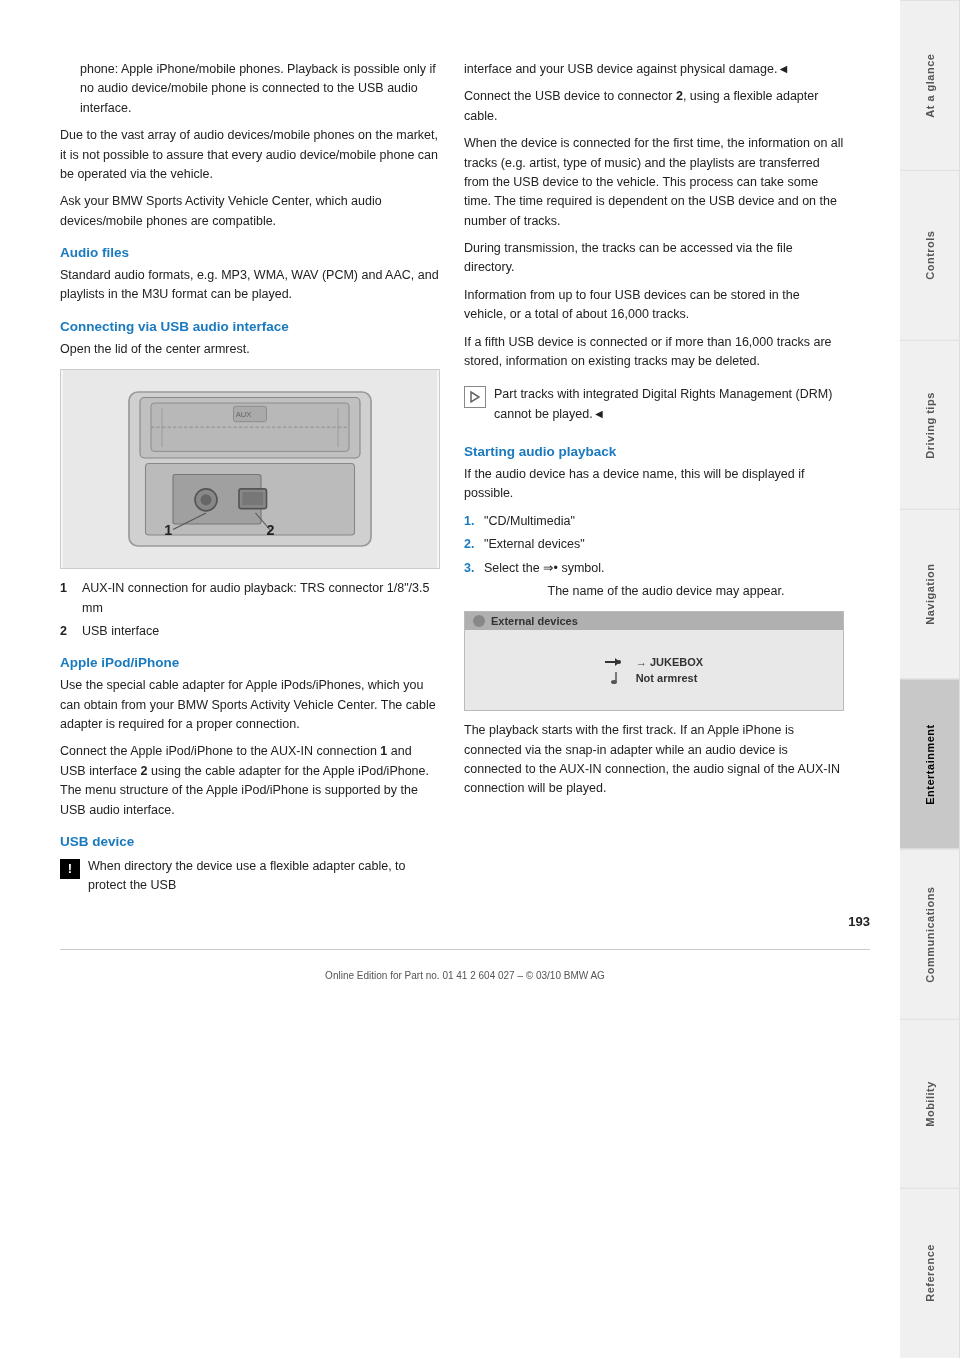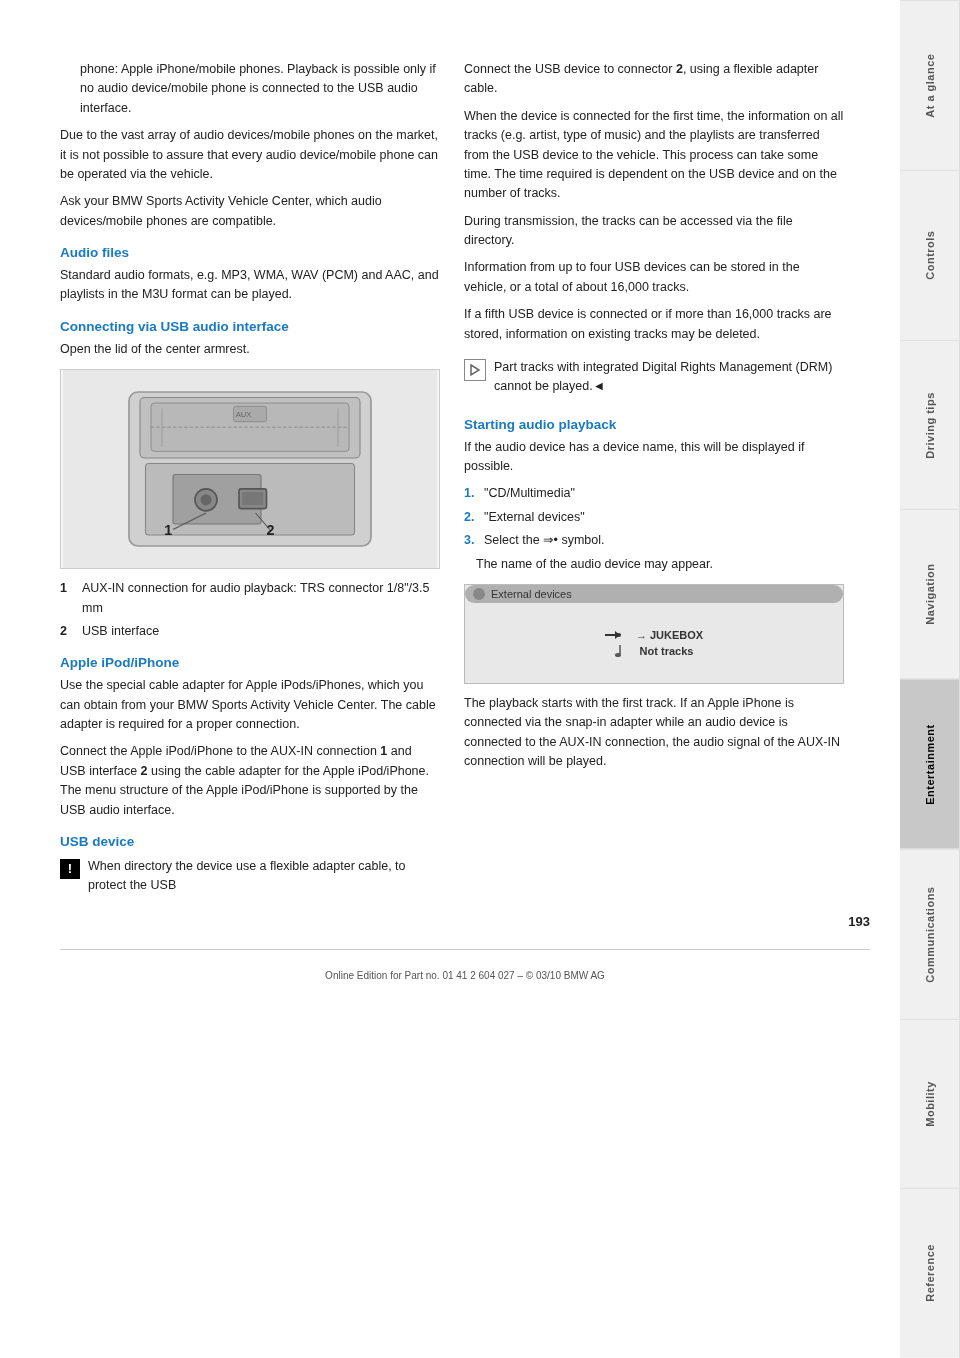--- a/index.html
+++ b/index.html
@@ -177,26 +177,25 @@
       flex-direction: column;
       align-items: center;
       justify-content: center;
       position: relative;
     }
     .screen-title-bar {
       background: #b0b0b0;
       width: 100%;
       padding: 3px 8px;
       font-size: 11px;
-      font-weight: normal;
+      font-weight: bold;
       color: #333;
       display: flex;
       align-items: center;
       gap: 6px;
-      border-radius: 9px;
     }
     .screen-title-bar .icon-circle {
       width: 12px;
       height: 12px;
       border-radius: 50%;
       background: #888;
     }
     .screen-content {
       flex: 1;
       width: 100%;
@@ -307,20 +306,21 @@
         <div class="section-heading">USB device</div>
         <div class="warning-box">
           <div class="warning-icon">!</div>
           <p class="body-text" style="margin:0;">When directory the device use a flexible adapter cable, to protect the USB</p>
         </div>
 
       </div>
 
       <div class="col-right">
 
+        <p class="body-text">interface and your USB device against physical damage.◄</p>
         <p class="body-text">Connect the USB device to connector <b>2</b>, using a flexible adapter cable.</p>
         <p class="body-text">When the device is connected for the first time, the information on all tracks (e.g. artist, type of music) and the playlists are transferred from the USB device to the vehicle. This process can take some time. The time required is dependent on the USB device and on the number of tracks.</p>
         <p class="body-text">During transmission, the tracks can be accessed via the file directory.</p>
         <p class="body-text">Information from up to four USB devices can be stored in the vehicle, or a total of about 16,000 tracks.</p>
         <p class="body-text">If a fifth USB device is connected or if more than 16,000 tracks are stored, information on existing tracks may be deleted.</p>
 
         <div class="note-box">
           <div class="note-icon">
             <svg viewBox="0 0 14 14" xmlns="http://www.w3.org/2000/svg">
               <polygon points="3,2 11,7 3,12" fill="none" stroke="#666" stroke-width="1.5"></polygon>
@@ -337,42 +337,42 @@
           <span>"CD/Multimedia"</span>
         </div>
         <div class="numbered-item">
           <span class="num">2.</span>
           <span>"External devices"</span>
         </div>
         <div class="numbered-item">
           <span class="num">3.</span>
           <span>Select the ⇒• symbol.</span>
         </div>
-        <p class="body-text" style="margin-left:12px; margin-top:2px;">The name of the audio device may appear.</p>
+        <p class="body-text" style="margin-left:24px; margin-top:2px;text-align:center;">The name of the audio device may appear.</p>
 
         <div class="screen-box">
           <div class="screen-title-bar">
             <div class="icon-circle"></div>
             <span>External devices</span>
           </div>
           <div class="screen-content">
             <div class="screen-row">
               <svg width="16" height="12" viewBox="0 0 16 12" xmlns="http://www.w3.org/2000/svg">
                 <line x1="0" y1="6" x2="12" y2="6" stroke="#333" stroke-width="2"></line>
                 <polygon points="10,2 15,6 10,10" fill="#333"></polygon>
                 <circle cx="14" cy="6" r="2" fill="#333"></circle>
               </svg>
               <span>→ JUKEBOX</span>
             </div>
             <div class="screen-row">
               <svg width="10" height="12" viewBox="0 0 10 12" xmlns="http://www.w3.org/2000/svg">
                 <line x1="5" y1="0" x2="5" y2="9" stroke="#555" stroke-width="1.5"></line>
                 <ellipse cx="3" cy="10" rx="3" ry="2" fill="#555"></ellipse>
               </svg>
-              <span>Not tracks</span>
+              <span>Not armrest</span>
             </div>
           </div>
         </div>
 
         <p class="body-text">The playback starts with the first track. If an Apple iPhone is connected via the snap-in adapter while an audio device is connected to the AUX-IN connection, the audio signal of the AUX-IN connection will be played.</p>
 
       </div>
     </div>
 
     <div class="page-number">193</div>

